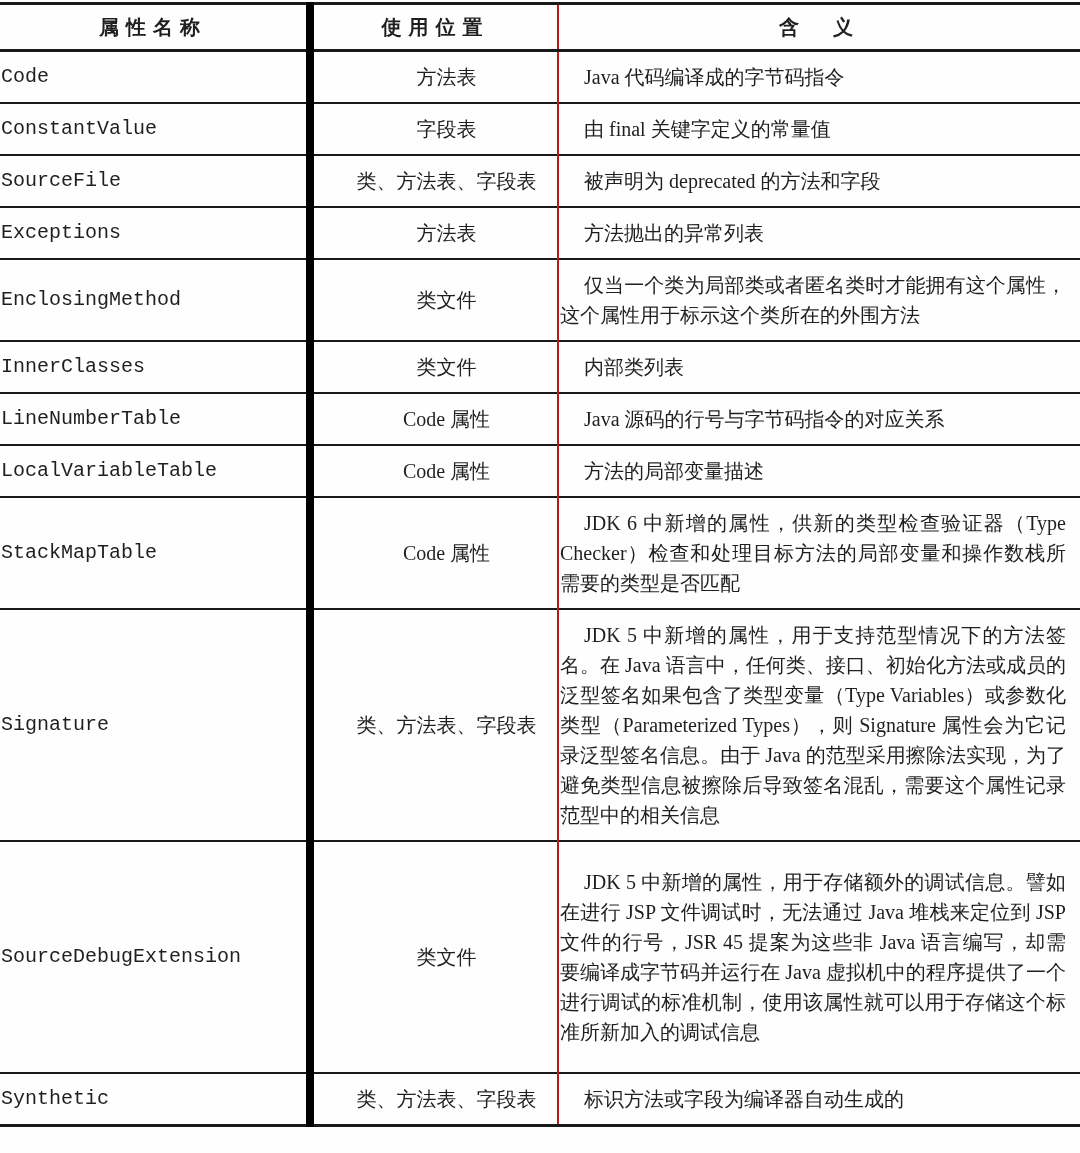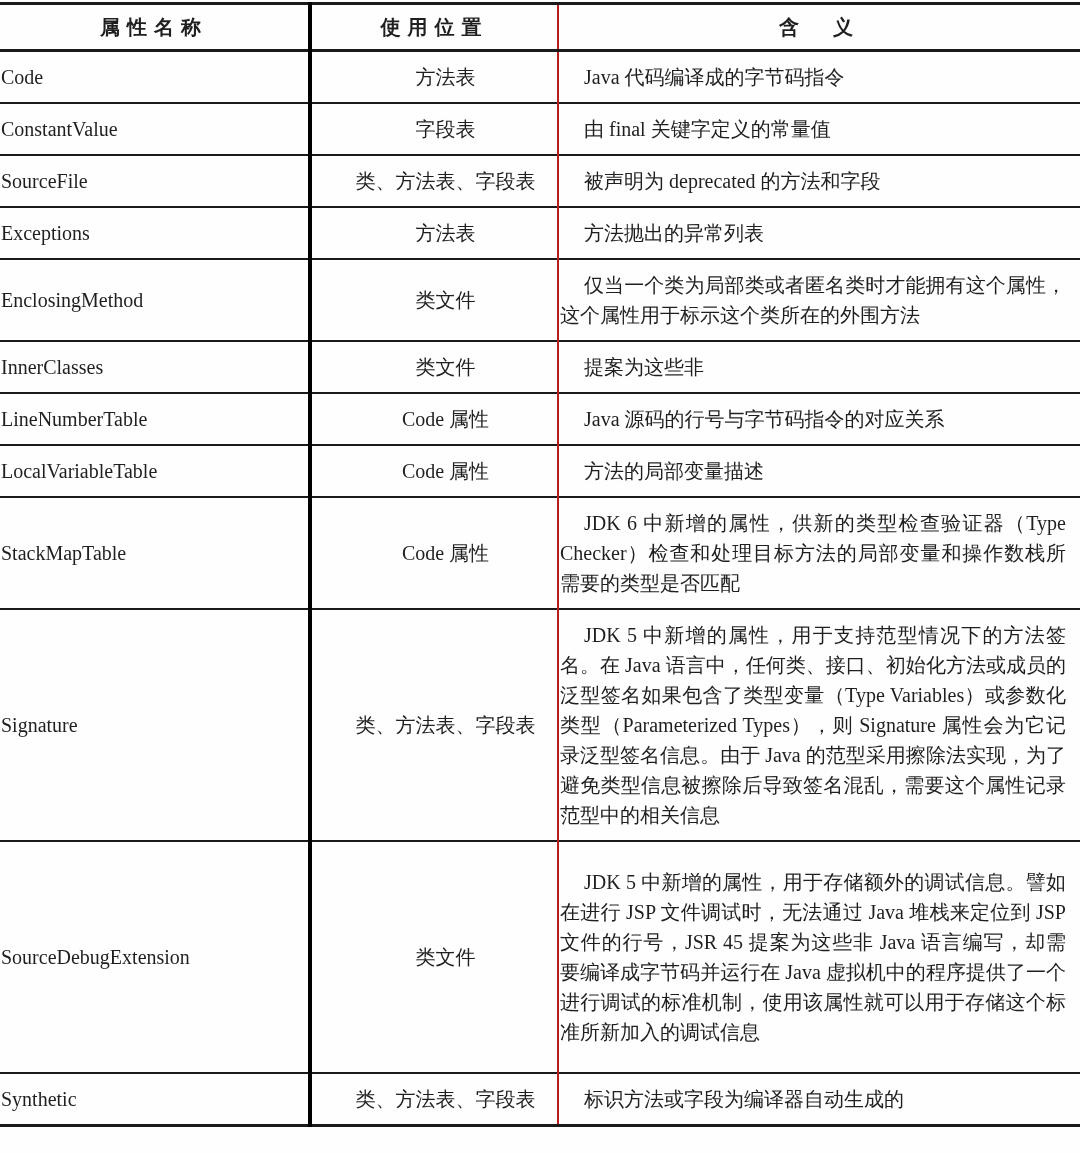--- a/index.html
+++ b/index.html
@@ -41,21 +41,21 @@
     vertical-align: middle;
     padding: 0;
   }
   tbody td {
     border-top: 2px solid #1a1a1a;
     vertical-align: middle;
     padding-top: 5px;
     padding-bottom: 5px;
     line-height: 30px;
   }
-  th.col-1, td.col-1 { border-right: 4px solid #000000; }
+  th.col-1, td.col-1 { border-right: 8px solid #000000; font-family: Liberation Mono, monospace; }
   th.col-2, td.col-2 { border-right: 2px solid #b91c1c; }
 
   td.col-1 { padding-right: 8px; }
   td.col-2 { padding-left: 28px; padding-right: 6px; text-align: center; }
   td.col-3 { padding-right: 14px; }
 
   td.col-3 .meaning {
     margin: 0;
     text-indent: 24px;
     text-align: justify;
@@ -117,21 +117,21 @@
         <td class="col-1">EnclosingMethod</td>
         <td class="col-2">类文件</td>
         <td class="col-3">
             <p class="meaning">仅当一个类为局部类或者匿名类时才能拥有这个属性，这个属性用于标示这个类所在的外围方法</p>
           </td>
       </tr>
       <tr class="h1">
         <td class="col-1">InnerClasses</td>
         <td class="col-2">类文件</td>
         <td class="col-3">
-            <p class="meaning">提案为这些非</p>
+            <p class="meaning">内部类列表</p>
           </td>
       </tr>
       <tr class="h1">
         <td class="col-1">LineNumberTable</td>
         <td class="col-2">Code 属性</td>
         <td class="col-3">
             <p class="meaning">Java 源码的行号与字节码指令的对应关系</p>
           </td>
       </tr>
       <tr class="h1">

